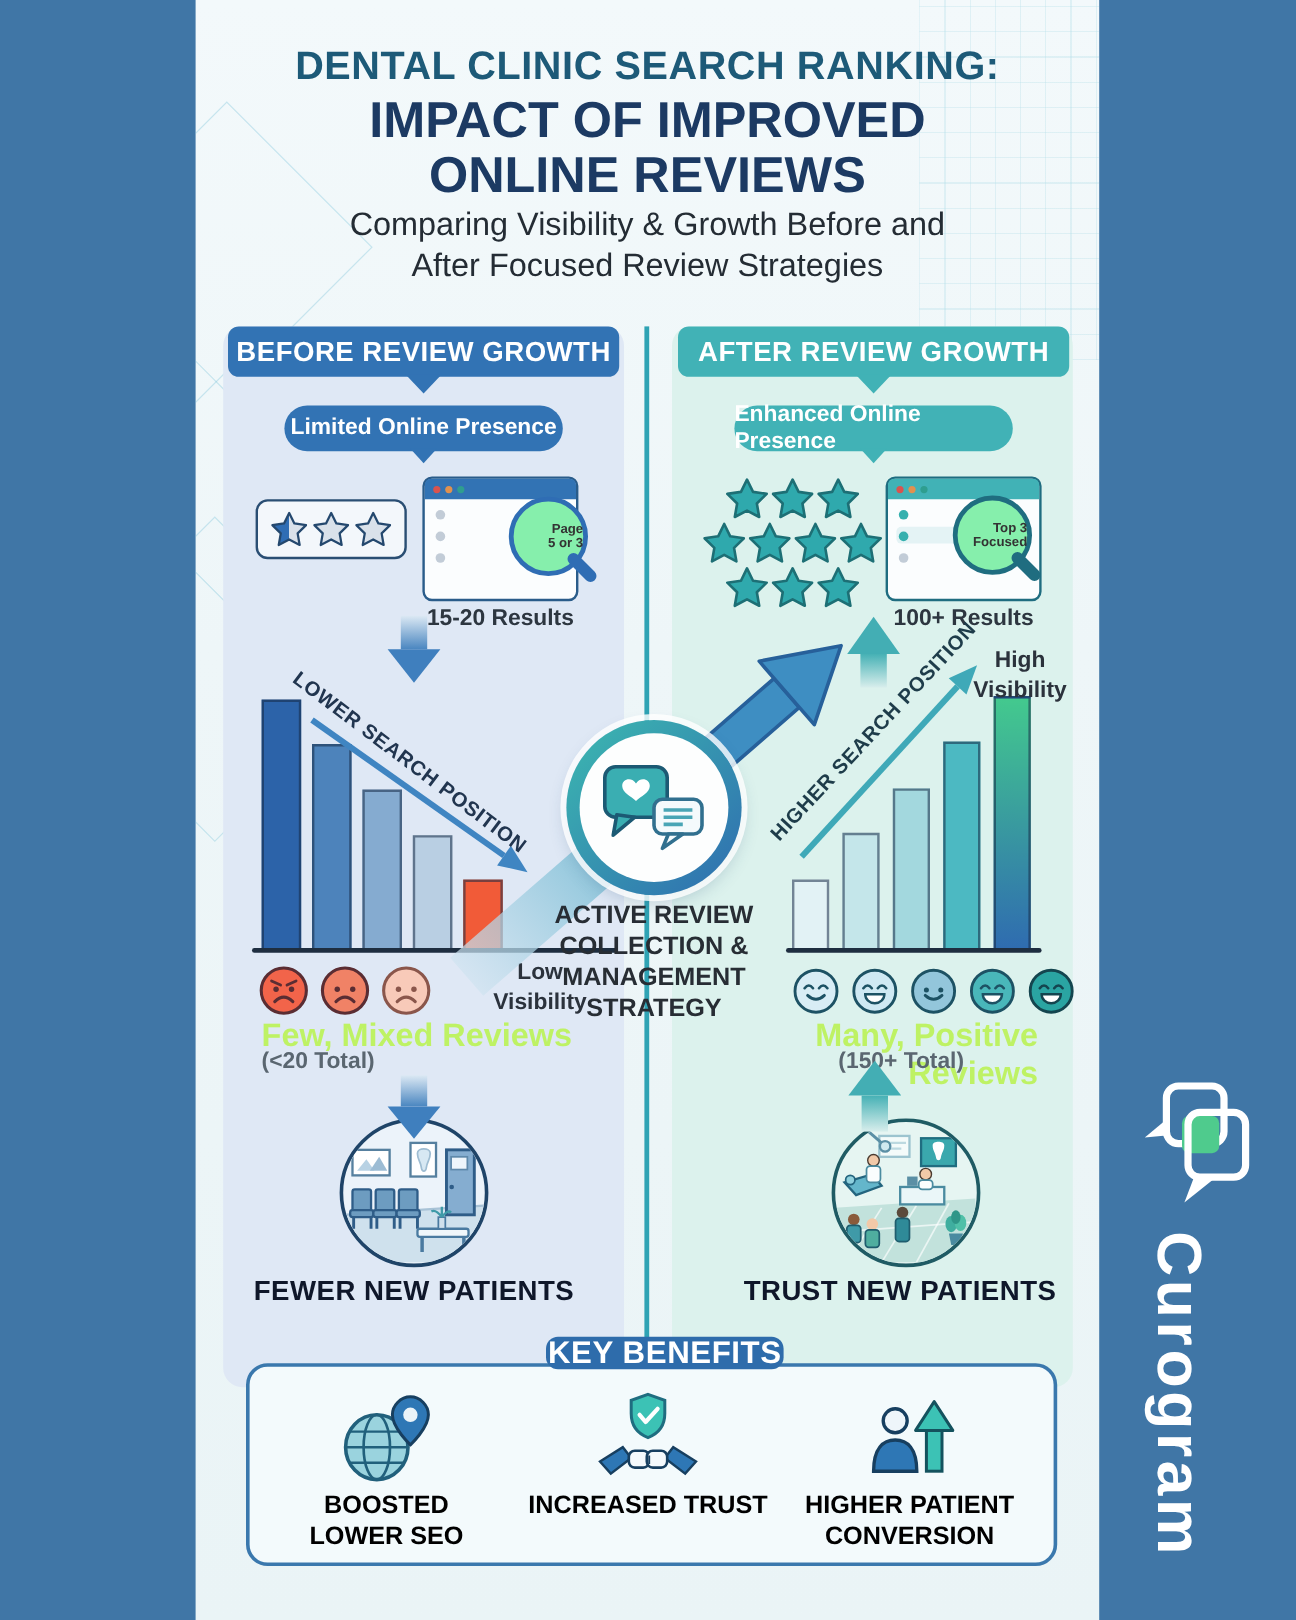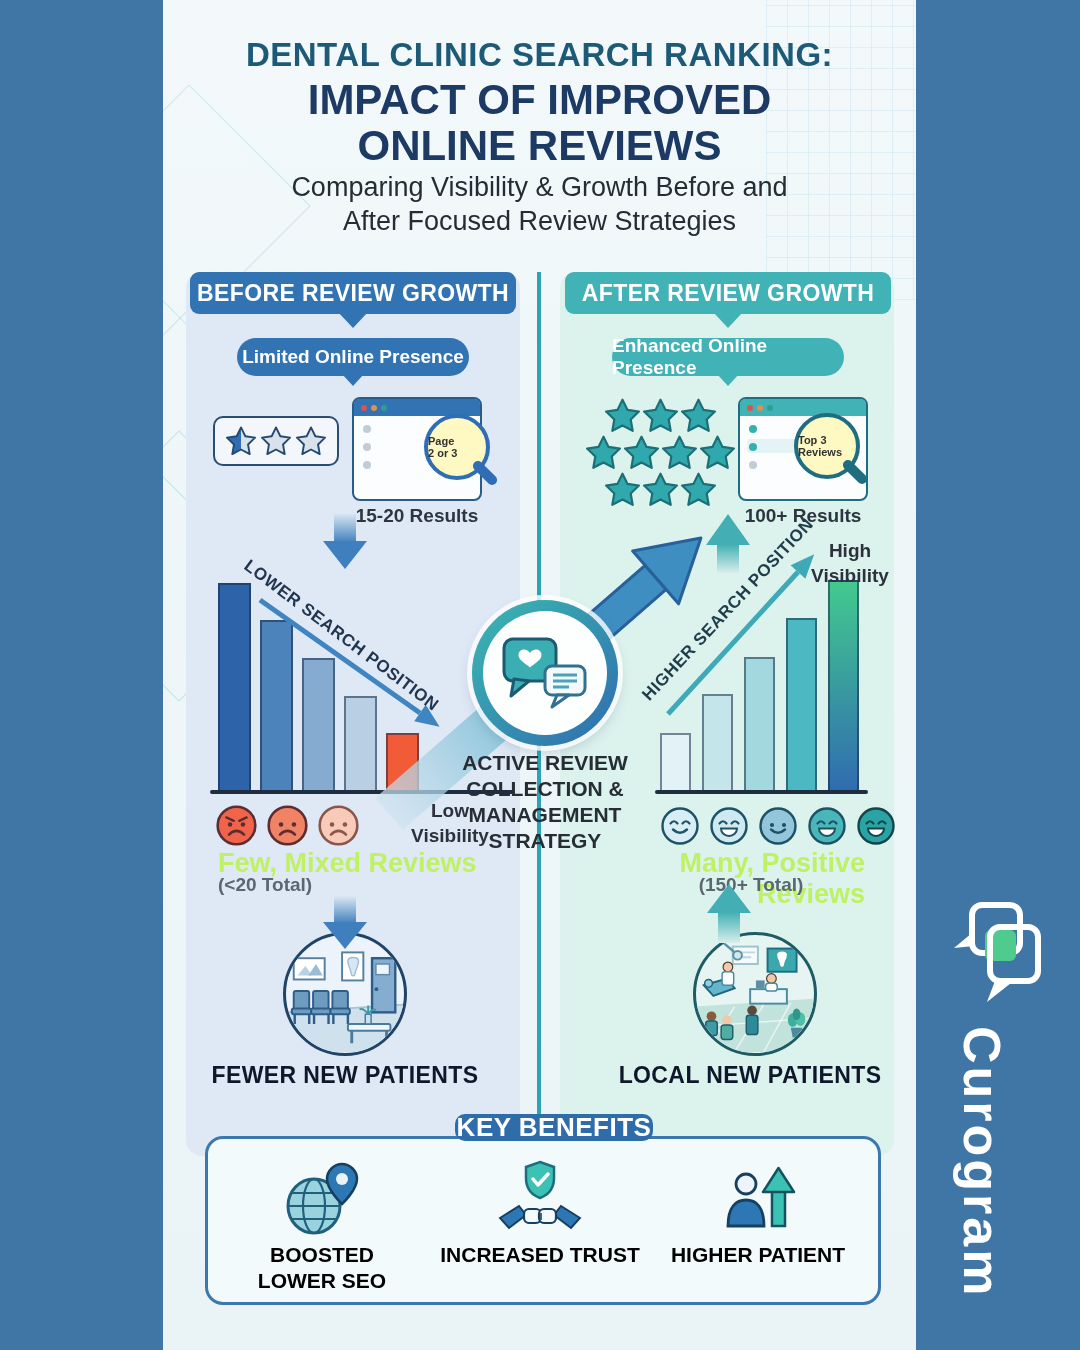--- a/index.html
+++ b/index.html
@@ -46,21 +46,21 @@
   .b-after{left:738px;top:397px;border:2.5px solid #1f6d80;}
   .b-top{height:17px;border-radius:5px 5px 0 0;display:flex;align-items:center;gap:4px;padding-left:7px;}
   .b-top-before{background:#3273b4;} .b-top-after{background:#41b2b6;}
   .dot{width:6px;height:6px;border-radius:50%;}
   .b-body{padding:7px 9px;}
   .b-row{display:flex;gap:6px;margin-bottom:8px;}
   .b-bullet{width:8px;height:8px;border-radius:50%;background:#c2ccd7;flex:none;margin-top:2px;}
   .b-bullet.teal{background:#35b0ae;}
   .b-lines .ln{height:4px;border-radius:2px;background:#c4cfda;margin-bottom:4px;}
   .ln.teal{background:#35b0ae;}
-  .mag{position:absolute;width:58px;height:58px;border-radius:50%;background:#fef9c3;display:flex;flex-direction:column;align-items:flex-start;justify-content:center;z-index:4;font-weight:800;font-size:11px;color:#333;line-height:12.5px;text-align:center;}
+  .mag{position:absolute;width:58px;height:58px;border-radius:50%;background:#86efac;display:flex;flex-direction:column;align-items:flex-end;justify-content:center;z-index:4;font-weight:800;font-size:11px;color:#333;line-height:12.5px;text-align:center;}
   .mag-before{left:424px;top:414px;border:4.5px solid #2f6db4;}
   .mag-after{left:794px;top:413px;border:4.5px solid #1f6d80;}
   .mag-handle{position:absolute;width:30px;height:10px;border-radius:5px;transform:rotate(45deg);z-index:4;}
   .mh-before{left:470px;top:468px;background:#2f6db4;}
   .mh-after{left:840px;top:467px;background:#1f6d80;}
   .caption{position:absolute;width:140px;text-align:center;font-size:19px;font-weight:800;color:#2d3640;z-index:3;}
   .cap-before{left:347px;top:505px;} .cap-after{left:733px;top:505px;}
   
   .chart{position:absolute;display:flex;align-items:flex-end;z-index:3;}
   .chart-before{left:218px;top:580px;height:210px;gap:9px;}
@@ -211,21 +211,21 @@
         <span class="b-lines" style="flex:1"><span class="ln" style="width:80%"></span><span class="ln" style="width:55%"></span></span>
       </div>
     <div class="b-row">
         <span class="b-bullet"></span>
         <span class="b-lines" style="flex:1"><span class="ln" style="width:74%"></span><span class="ln" style="width:48%"></span></span>
       </div>
   </div>
 </div>
 <div class="mag mag-before">
   <span>Page</span>
-  <span>2 or 3</span>
+  <span>5 or 3</span>
 </div>
 <div class="mag-handle mh-before"></div>
 <div class="caption cap-before">15-20 Results</div>
 
 <div class="browser b-after">
   <div class="b-top b-top-after">
     <span class="dot" style="background:#d9534f"></span>
     <span class="dot" style="background:#e0914f"></span>
     <span class="dot" style="background:#2f9e8f"></span>
   </div>
@@ -239,21 +239,21 @@
         <span class="b-lines" style="flex:1"><span class="ln teal" style="width:80%"></span><span class="ln" style="width:55%"></span></span>
       </div>
     <div class="b-row">
         <span class="b-bullet"></span>
         <span class="b-lines" style="flex:1"><span class="ln" style="width:72%"></span><span class="ln" style="width:46%"></span></span>
       </div>
   </div>
 </div>
 <div class="mag mag-after">
   <span>Top 3</span>
-  <span>Reviews</span>
+  <span>Focused</span>
 </div>
 <div class="mag-handle mh-after"></div>
 <div class="caption cap-after">100+ Results</div>
 
 <div class="chart chart-before">
     <div class="bar" style="height: 207px; background: rgb(44, 99, 169);"></div>
     <div class="bar" style="height: 170px; background: rgb(77, 131, 187);"></div>
     <div class="bar" style="height: 132px; background: rgb(133, 171, 208);"></div>
     <div class="bar" style="height: 94px; background: rgb(185, 207, 227);"></div>
     <div class="bar" style="height: 57px; background: rgb(241, 91, 56);"></div>
@@ -460,21 +460,21 @@
     <circle cx="58" cy="78" r="5" fill="#5b4a3c"></circle>
       <rect x="52" y="83" width="12" height="20" rx="3" fill="#2f8a98" stroke="#1f5d6e" stroke-width="1.5"></rect>
     <polygon points="98,96 110,96 108,106 100,106" fill="#4a8ba0"></polygon>
     <ellipse cx="100" cy="88" rx="5" ry="7" fill="#3fae9f"></ellipse>
       <ellipse cx="108" cy="87" rx="5" ry="7" fill="#4fc0a8"></ellipse>
       <ellipse cx="104" cy="82" rx="4" ry="6" fill="#2f9688"></ellipse>
   </svg>
 </div>
 
 <div class="outcome out-before">FEWER NEW PATIENTS</div>
-<div class="outcome out-after">LOCAL NEW PATIENTS</div>
+<div class="outcome out-after">TRUST NEW PATIENTS</div>
 
 <div class="center-circle">
   <div class="center-inner">
     <svg width="88" height="74" viewBox="0 0 88 74">
       <rect x="3" y="3" width="52" height="42" rx="9" fill="#3aaeb2" stroke="#1c5a74" stroke-width="3"></rect>
       <polygon points="13,43 10,60 28,45" fill="#3aaeb2" stroke="#1c5a74" stroke-width="3" stroke-linejoin="round"></polygon>
       <path d="M29,17 c-3,-5.5 -11.5,-4.5 -11.5,2 c0,5.5 7.5,8.5 11.5,12.5 c4,-4 11.5,-7 11.5,-12.5 c0,-6.5 -8.5,-7.5 -11.5,-2 Z" fill="#ffffff"></path>
       <rect x="44" y="30" width="40" height="29" rx="7" fill="#f4fafc" stroke="#31708f" stroke-width="3"></rect>
       <polygon points="56,59 51,71 68,59" fill="#f4fafc" stroke="#31708f" stroke-width="3" stroke-linejoin="round"></polygon>
       <line x1="52" y1="39" x2="76" y2="39" stroke="#49a5b5" stroke-width="3"></line>
@@ -525,20 +525,21 @@
 </div>
 <div class="kb-label kbl-1">
   <div>BOOSTED</div>
   <div>LOWER SEO</div>
 </div>
 <div class="kb-label kbl-2">
   <div>INCREASED TRUST</div>
 </div>
 <div class="kb-label kbl-3">
   <div>HIGHER PATIENT</div>
+  <div>CONVERSION</div>
 </div>
 
 <div class="brand-logo">
   <svg width="96" height="112" viewBox="0 0 96 112">
     <rect x="22" y="4" width="48" height="48" rx="10" fill="none" stroke="#ffffff" stroke-width="6"></rect>
     <polygon points="22,32 4,47 24,45" fill="#ffffff"></polygon>
     <rect x="35" y="29" width="31" height="31" rx="6" fill="#4fcb8d"></rect>
     <rect x="40" y="26" width="48" height="54" rx="10" fill="none" stroke="#ffffff" stroke-width="6"></rect>
     <polygon points="45,80 37,101 61,82" fill="#ffffff"></polygon>
   </svg>

